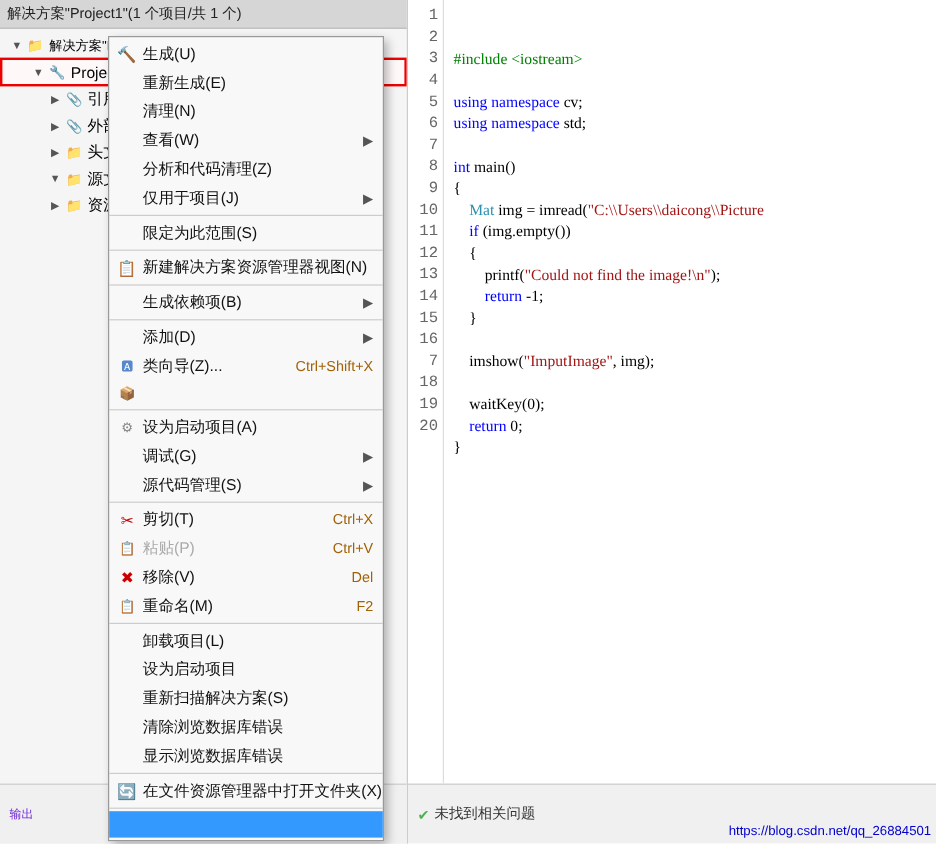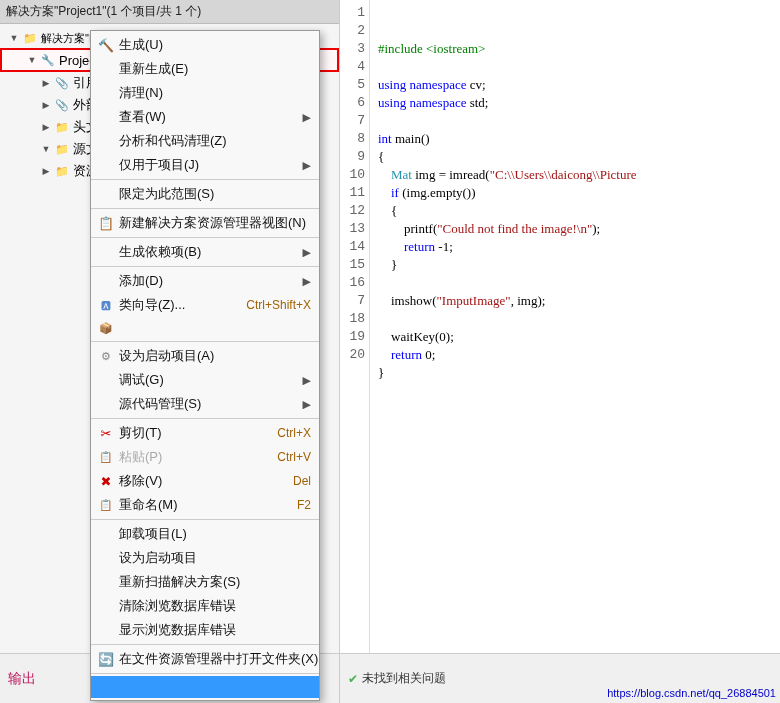--- a/index.html
+++ b/index.html
@@ -256,21 +256,21 @@
       </div>
 
       <div class="tree-item tree-indent-3">
         <span class="expand-arrow">▶</span>
         <span class="icon">📁</span>
         <span>资源文件</span>
       </div>
     </div>
 
     <div style="height:50px; background:#f0f0f0; border-top:1px solid #ccc; display:flex; align-items:center; padding:4px 8px;">
-      <span style="font-size:14px; color:#be185d;">输出</span>
+      <span style="font-size:10px; color:#6d28d9;">输出</span>
     </div>
 
     <div class="context-menu">
 
       <div class="menu-item">
         <span class="menu-icon">🔨</span>
         <span>生成(U)</span>
       </div>
 
       <div class="menu-item">

